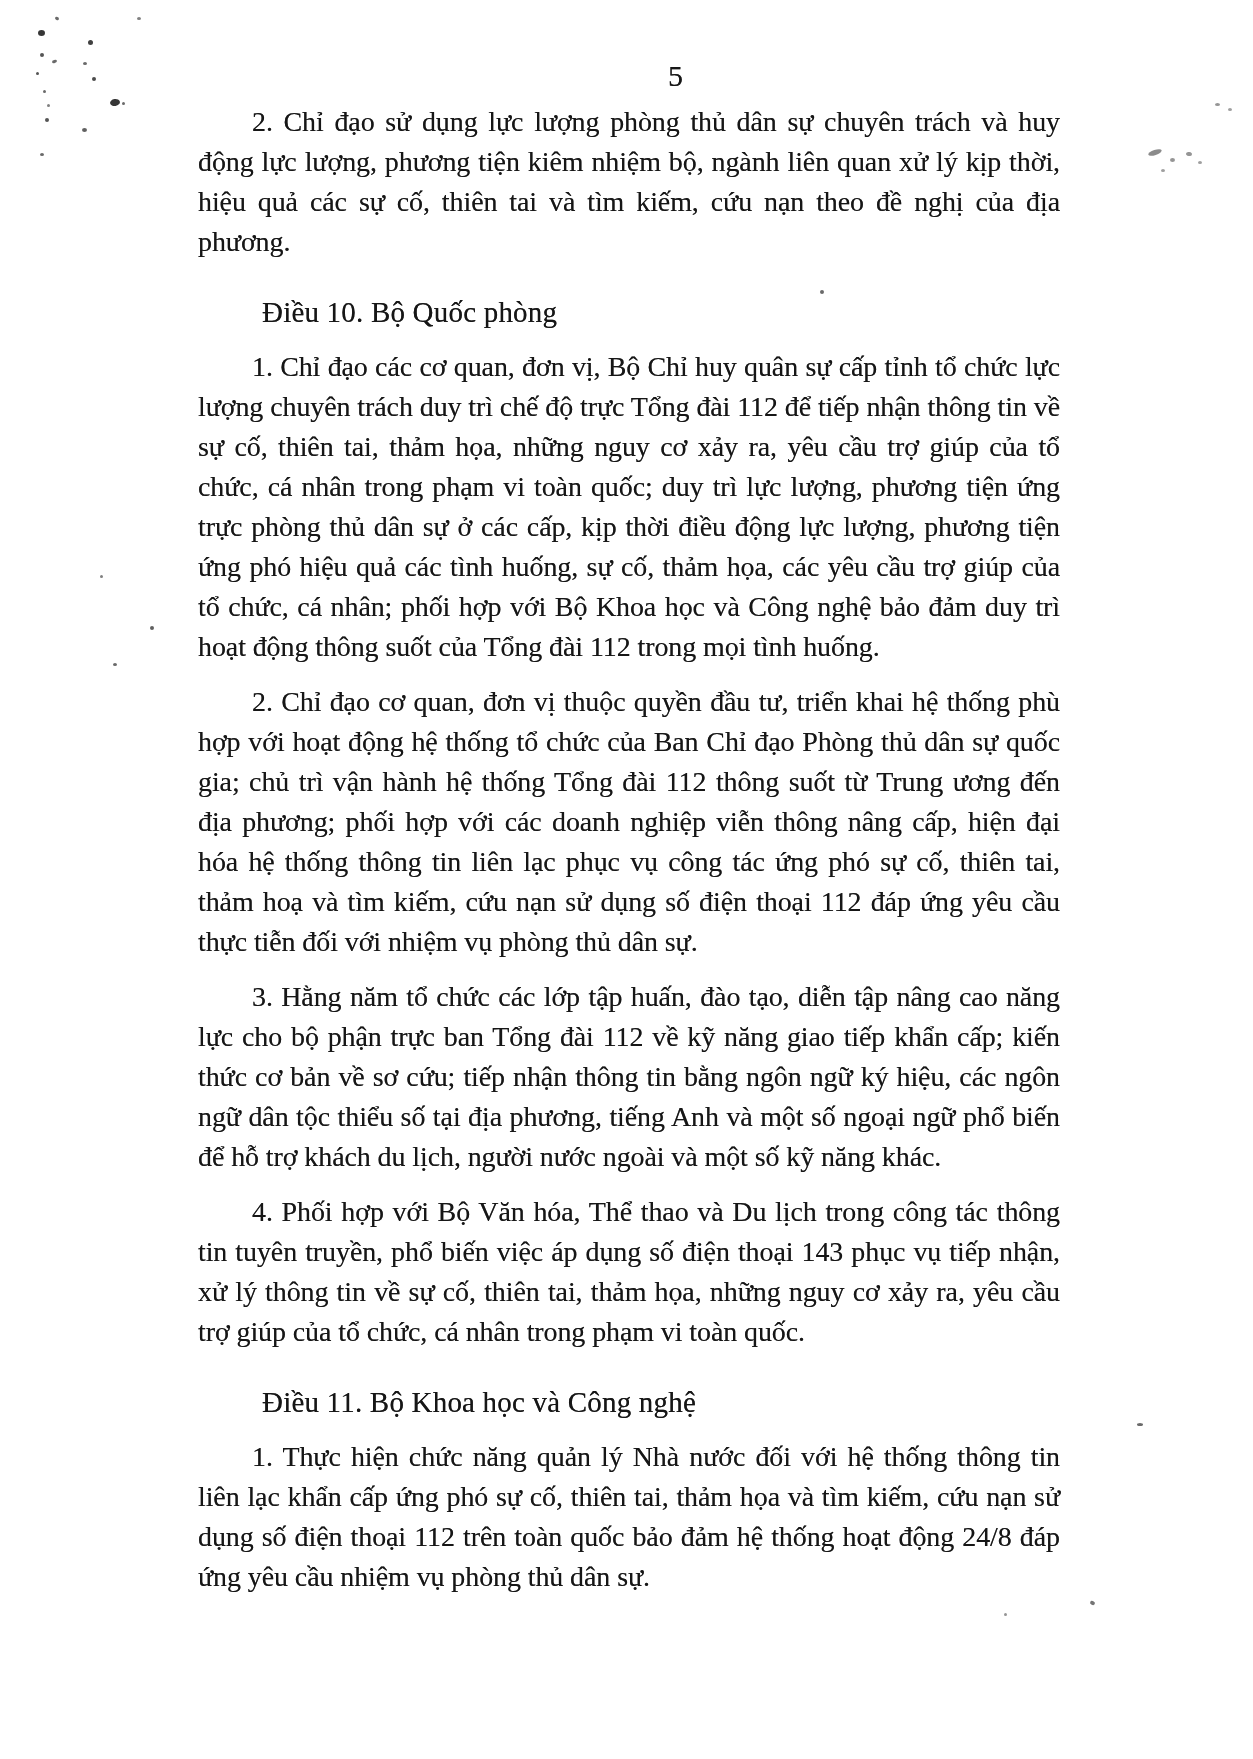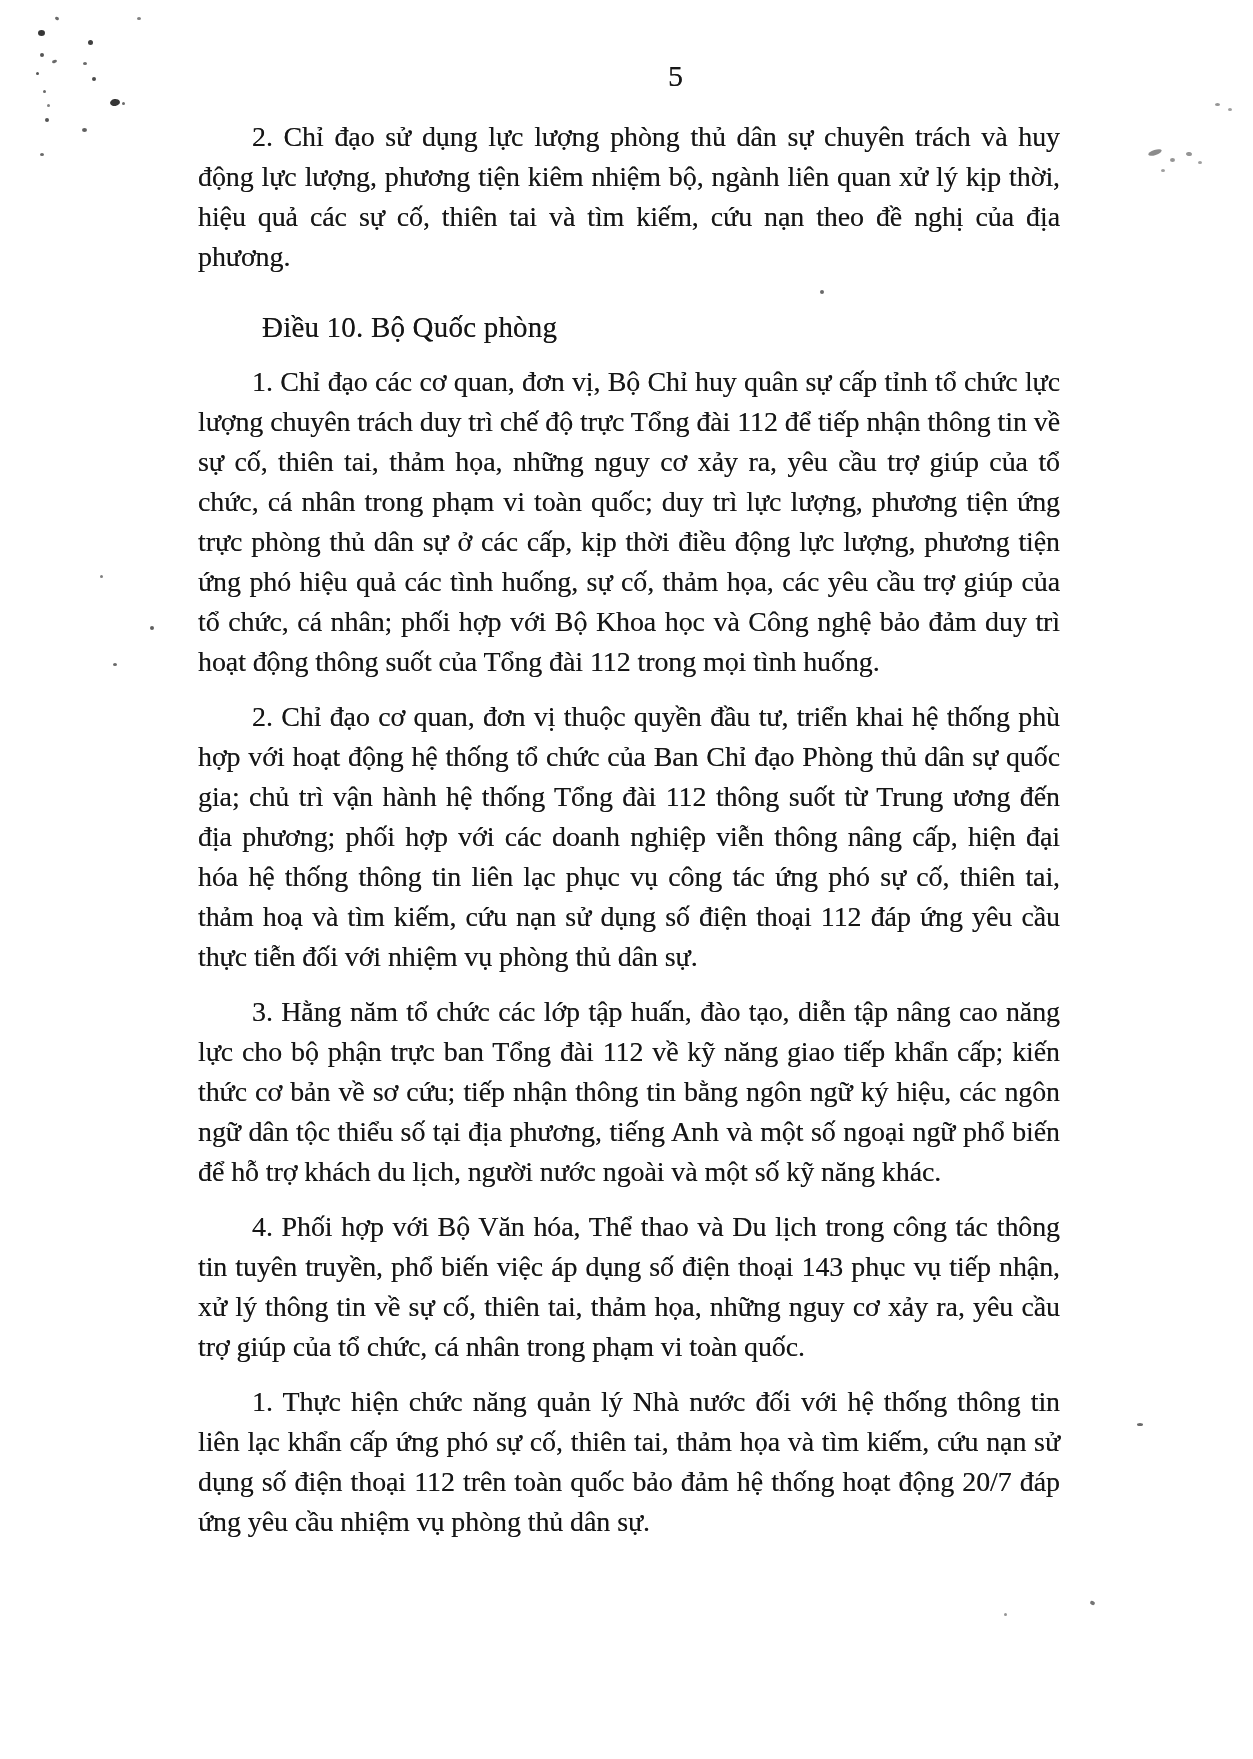--- a/index.html
+++ b/index.html
@@ -21,21 +21,21 @@
     position: absolute;
     top: 58px;
     left: 668px;
     font-size: 30px;
     line-height: 36px;
     text-shadow: 0 0 0.4px rgba(0,0,0,0.6);
   }
   .content {
     position: absolute;
     left: 198px;
-    top: 117px;
+    top: 102px;
     width: 862px;
   }
   .para {
     font-size: 28px;
     line-height: 40px;
     text-align: justify;
     text-indent: 54px;
     margin: 15px 0 0 0;
     letter-spacing: -0.1px;
     text-shadow: 0 0 0.5px rgba(0,0,0,0.55);
@@ -73,22 +73,23 @@
     <h3 class="heading">Điều 10. Bộ Quốc phòng</h3>
 
     <p class="para">1. Chỉ đạo các cơ quan, đơn vị, Bộ Chỉ huy quân sự cấp tỉnh tổ chức lực lượng chuyên trách duy trì chế độ trực Tổng đài 112 để tiếp nhận thông tin về sự cố, thiên tai, thảm họa, những nguy cơ xảy ra, yêu cầu trợ giúp của tổ chức, cá nhân trong phạm vi toàn quốc; duy trì lực lượng, phương tiện ứng trực phòng thủ dân sự ở các cấp, kịp thời điều động lực lượng, phương tiện ứng phó hiệu quả các tình huống, sự cố, thảm họa, các yêu cầu trợ giúp của tổ chức, cá nhân; phối hợp với Bộ Khoa học và Công nghệ bảo đảm duy trì hoạt động thông suốt của Tổng đài 112 trong mọi tình huống.</p>
 
     <p class="para">2. Chỉ đạo cơ quan, đơn vị thuộc quyền đầu tư, triển khai hệ thống phù hợp với hoạt động hệ thống tổ chức của Ban Chỉ đạo Phòng thủ dân sự quốc gia; chủ trì vận hành hệ thống Tổng đài 112 thông suốt từ Trung ương đến địa phương; phối hợp với các doanh nghiệp viễn thông nâng cấp, hiện đại hóa hệ thống thông tin liên lạc phục vụ công tác ứng phó sự cố, thiên tai, thảm hoạ và tìm kiếm, cứu nạn sử dụng số điện thoại 112 đáp ứng yêu cầu thực tiễn đối với nhiệm vụ phòng thủ dân sự.</p>
 
     <p class="para">3. Hằng năm tổ chức các lớp tập huấn, đào tạo, diễn tập nâng cao năng lực cho bộ phận trực ban Tổng đài 112 về kỹ năng giao tiếp khẩn cấp; kiến thức cơ bản về sơ cứu; tiếp nhận thông tin bằng ngôn ngữ ký hiệu, các ngôn ngữ dân tộc thiểu số tại địa phương, tiếng Anh và một số ngoại ngữ phổ biến để hỗ trợ khách du lịch, người nước ngoài và một số kỹ năng khác.</p>
 
     <p class="para">4. Phối hợp với Bộ Văn hóa, Thể thao và Du lịch trong công tác thông tin tuyên truyền, phổ biến việc áp dụng số điện thoại 143 phục vụ tiếp nhận, xử lý thông tin về sự cố, thiên tai, thảm họa, những nguy cơ xảy ra, yêu cầu trợ giúp của tổ chức, cá nhân trong phạm vi toàn quốc.</p>
 
+    <h3 class="heading">Điều 11. Bộ Khoa học và Công nghệ</h3>
 
-    <p class="para">1. Thực hiện chức năng quản lý Nhà nước đối với hệ thống thông tin liên lạc khẩn cấp ứng phó sự cố, thiên tai, thảm họa và tìm kiếm, cứu nạn sử dụng số điện thoại 112 trên toàn quốc bảo đảm hệ thống hoạt động 20/7 đáp ứng yêu cầu nhiệm vụ phòng thủ dân sự.</p>
+    <p class="para">1. Thực hiện chức năng quản lý Nhà nước đối với hệ thống thông tin liên lạc khẩn cấp ứng phó sự cố, thiên tai, thảm họa và tìm kiếm, cứu nạn sử dụng số điện thoại 112 trên toàn quốc bảo đảm hệ thống hoạt động 24/8 đáp ứng yêu cầu nhiệm vụ phòng thủ dân sự.</p>
   </div>
 
   <div id="noise">
       <div class="speck" style="left: 38px; top: 30px; width: 7px; height: 6px; opacity: 0.95; transform: rotate(0deg);"></div>
       <div class="speck" style="left: 55px; top: 17px; width: 4px; height: 3px; opacity: 0.7; transform: rotate(20deg);"></div>
       <div class="speck" style="left: 88px; top: 40px; width: 5px; height: 5px; opacity: 0.9; transform: rotate(0deg);"></div>
       <div class="speck" style="left: 40px; top: 53px; width: 4px; height: 4px; opacity: 0.8; transform: rotate(0deg);"></div>
       <div class="speck" style="left: 52px; top: 60px; width: 5px; height: 3px; opacity: 0.7; transform: rotate(-15deg);"></div>
       <div class="speck" style="left: 83px; top: 62px; width: 4px; height: 3px; opacity: 0.7; transform: rotate(0deg);"></div>
       <div class="speck" style="left: 36px; top: 72px; width: 3px; height: 3px; opacity: 0.8; transform: rotate(0deg);"></div>

